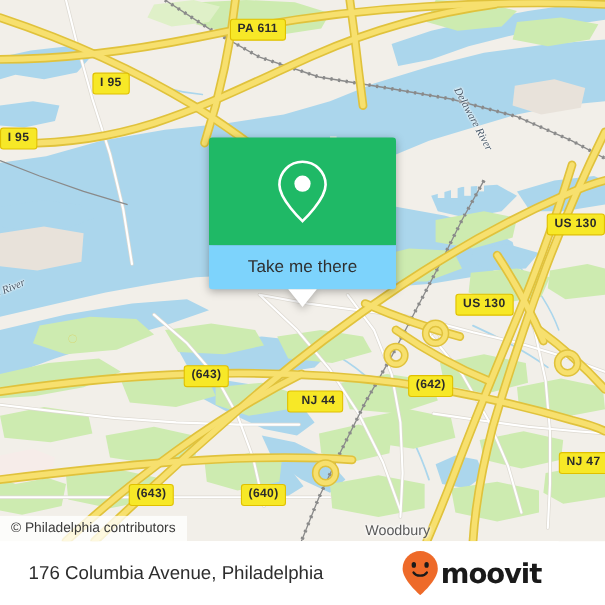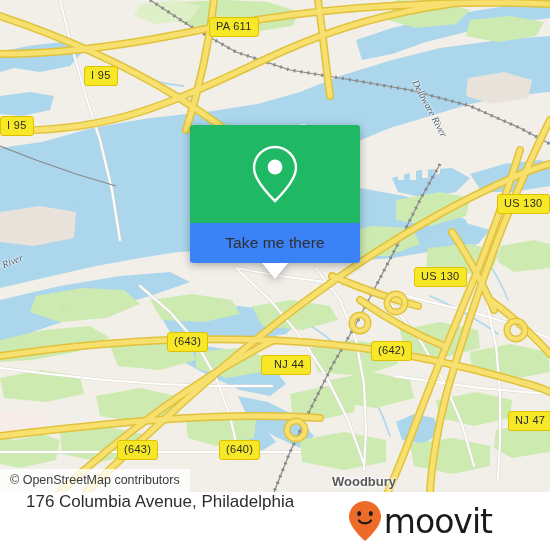--- a/index.html
+++ b/index.html
@@ -20,21 +20,21 @@
   }
   .map-svg{position:absolute;left:0;top:0;width:550px;height:492px;display:block;}
 
   
   .shield{
     position:absolute;
     background:#f7e827;
     border:1.5px solid #e0c000;
     border-radius:3px;
     color:#2b2b2b;
-    font-weight:normal;
+    font-weight:bold;
     font-size:11px;
     line-height:1;
     padding:3px 6px 4px 6px;
     letter-spacing:.3px;
     white-space:nowrap;
     font-family:"Liberation Sans", sans-serif;
     box-sizing:border-box;
   }
 
   
@@ -47,21 +47,20 @@
     text-shadow:0 0 2px #fff,0 0 2px #fff,0 0 3px #fff;
     font-family:"Liberation Serif", serif;
   }
   .city-label{
     position:absolute;
     color:#5a5a5a;
     font-size:13px;
     white-space:nowrap;
     text-shadow:0 0 3px #fff,0 0 3px #fff,0 0 4px #fff;
     font-family:"Liberation Sans", sans-serif;
-    font-weight:bold;
   }
 
   
   .attribution{
     position:absolute;left:0;bottom:0;
     background:rgba(255,255,255,0.78);
     color:#3a3a3a;
     font-size:12.5px;
     padding:4px 10px 5px 10px;
     white-space:nowrap;
@@ -75,21 +74,21 @@
     width:170px;
     filter:drop-shadow(0 2px 4px rgba(0,0,0,.30));
   }
   .popup-head{
     height:98px;
     background:#1fb966;
     border-radius:3px 3px 0 0;
     display:flex;align-items:center;justify-content:center;
   }
   .popup-body{
-    background:#3b82f6;
+    background:#7dd3fc;
     border-radius:0 0 3px 3px;
     height:40px;
     display:flex;align-items:center;justify-content:center;
   }
   .popup-body span{
     color:#2f2f2f;font-size:15.5px;letter-spacing:.1px;
     font-family:"Liberation Sans", sans-serif;
   }
   .popup-tail{
     position:absolute;left:50%;top:138px;
@@ -97,35 +96,35 @@
     width:0;height:0;
     border-left:13px solid transparent;
     border-right:13px solid transparent;
     border-top:16px solid #ffffff;
   }
 
   
   .footer{
     position:absolute;left:0;top:492px;width:508px;height:58px;
     background:#ffffff;
-    display:flex;
+    display:flex;align-items:center;
     box-sizing:border-box;
     padding:0 16px 0 26px;
   }
   .footer-title{
     color:#2d2d2d;
     font-size:17px;
     white-space:nowrap;
     font-family:"Liberation Sans", sans-serif;
   }
   .brand{
     margin-left:auto;display:flex;align-items:center;gap:2px;
   }
   .brand-text{
-    color:#1a1a1a;font-size:33px;font-weight:normal;letter-spacing:-1px;
+    color:#1a1a1a;font-size:25px;font-weight:bold;letter-spacing:-1px;
     line-height:1;font-family:"DejaVu Sans", sans-serif;
   }
 </style>
 </head>
 <body>
 
 <div id="root">
 
   <div class="map-area">
 
@@ -346,21 +345,21 @@
           <path d="M29 4 C17.4 4 8 13.4 8 25 C8 38.5 29 58 29 58 C29 58 50 38.5 50 25 C50 13.4 40.6 4 29 4 Z" fill="none" stroke="#ffffff" stroke-width="2.4"></path>
           <circle cx="29" cy="24" r="7.4" fill="#ffffff"></circle>
         </svg>
       </div>
       <div class="popup-body">
         <span>Take me there</span>
       </div>
       <div class="popup-tail"></div>
     </div>
 
-    <div class="attribution">© OpenStreetMap contributors</div>
+    <div class="attribution">© Philadelphia contributors</div>
   </div>
 
   <div class="footer">
     <div class="footer-title">176 Columbia Avenue, Philadelphia</div>
     <div class="brand">
       <svg width="34" height="42" viewBox="0 0 34 42">
         <path d="M17 1 C8.2 1 1 8.2 1 17 C1 27.5 17 41 17 41 C17 41 33 27.5 33 17 C33 8.2 25.8 1 17 1 Z" fill="#ee6a29"></path>
         <ellipse cx="11.2" cy="13.6" rx="2.0" ry="2.6" fill="#1a1a1a"></ellipse>
         <ellipse cx="22.8" cy="13.6" rx="2.0" ry="2.6" fill="#1a1a1a"></ellipse>
         <path d="M11 20.5 C13.4 24.2 20.6 24.2 23 20.5" fill="none" stroke="#1a1a1a" stroke-width="2.2" stroke-linecap="round"></path>

